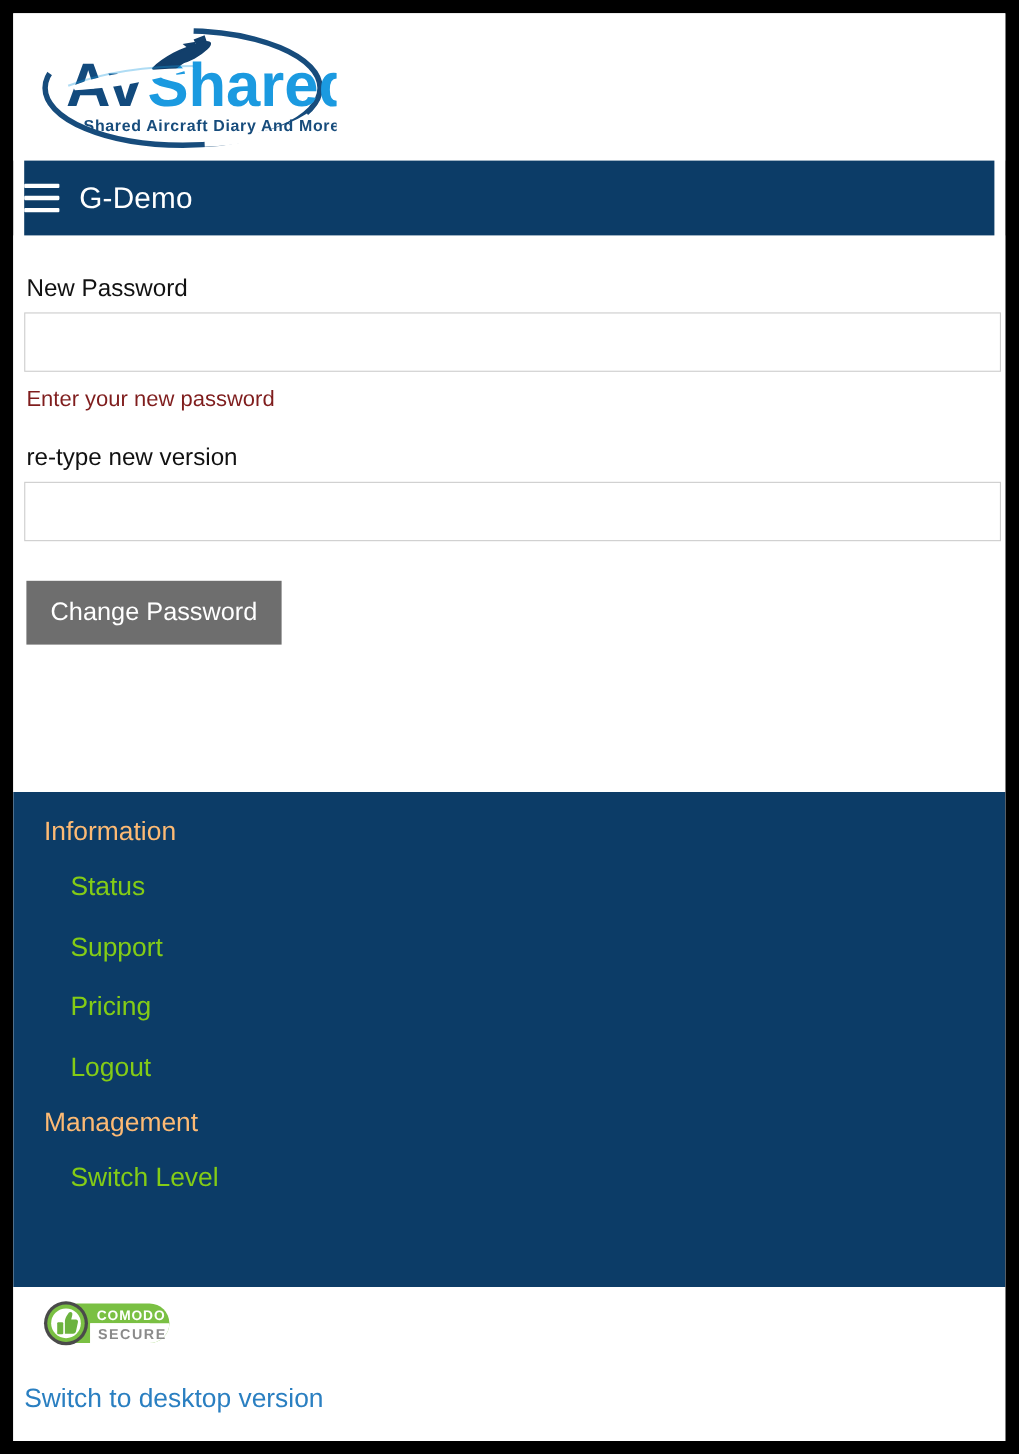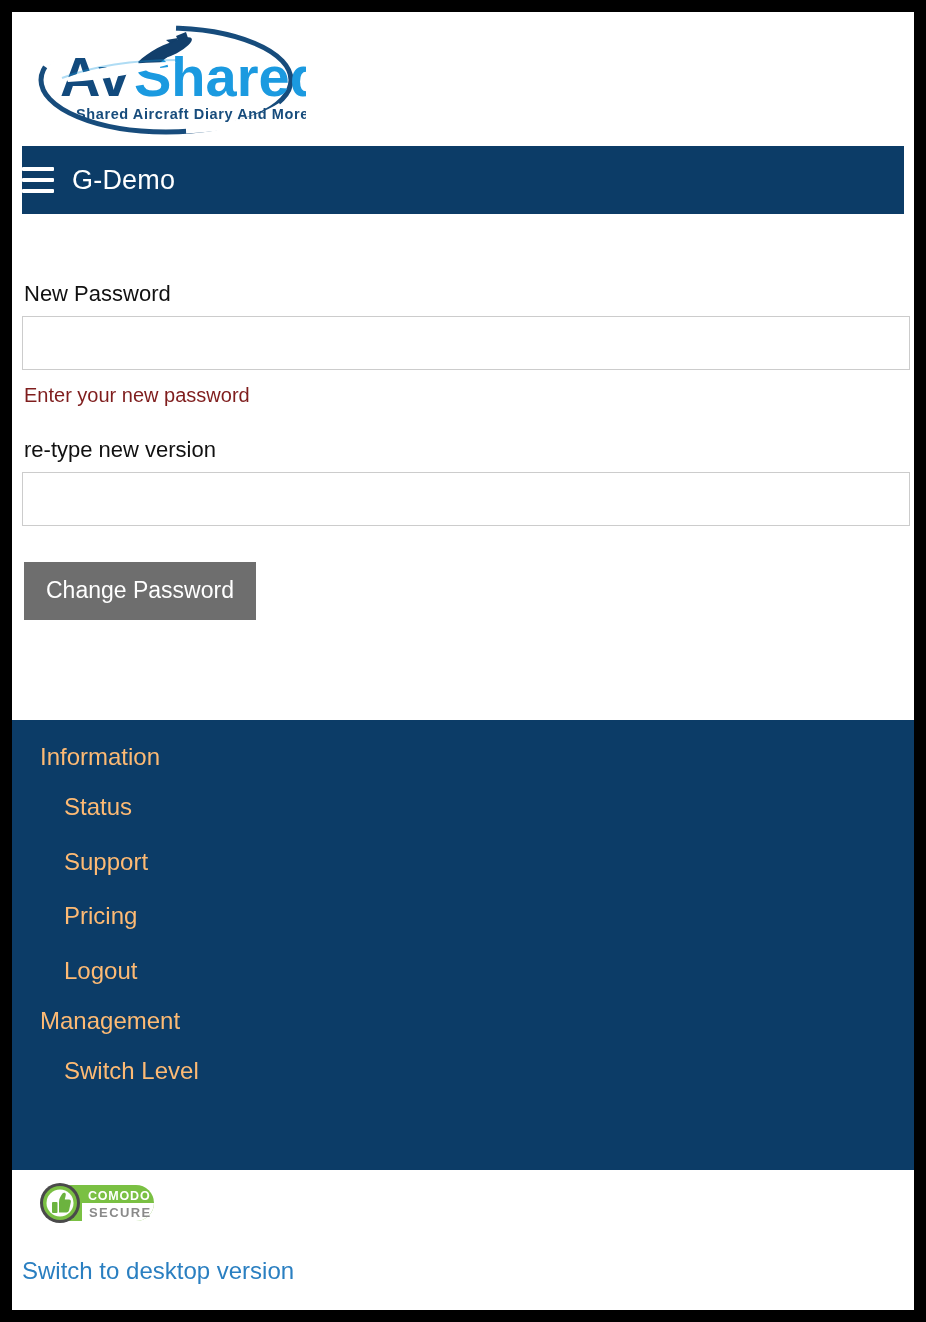--- a/index.html
+++ b/index.html
@@ -104,21 +104,21 @@
     padding: 4px 10px;
     outline: none;
     border-radius: 0;
   }
   .help-text {
     font-size: 20px;
     color: #7f1d1d;
     margin: 14px 0 0 2px;
     line-height: 1.1;
   }
-  .field-group { margin-bottom: 30px; margin-top: 32px; }
+  .field-group { margin-bottom: 30px; }
   .btn-change {
     display: inline-block;
     background: #6e6e6e;
     color: #ffffff;
     border: none;
     font-family: "Liberation Sans", sans-serif;
     font-size: 23px;
     padding: 17px 22px 18px 22px;
     margin-top: 6px;
     margin-left: 2px;
@@ -133,21 +133,21 @@
     padding: 14px 0 30px 0;
     height: 450px;
   }
   .nav-heading {
     color: #fdba74;
     font-size: 24px;
     padding: 10px 0 10px 28px;
     line-height: 1.1;
   }
   .nav-item {
-    color: #fdba74;
+    color: #84cc16;
     font-size: 24px;
     padding: 14px 0 14px 52px;
     line-height: 1.1;
     cursor: pointer;
     text-decoration: none;
     display: block;
   }
 
   
   .footer {

